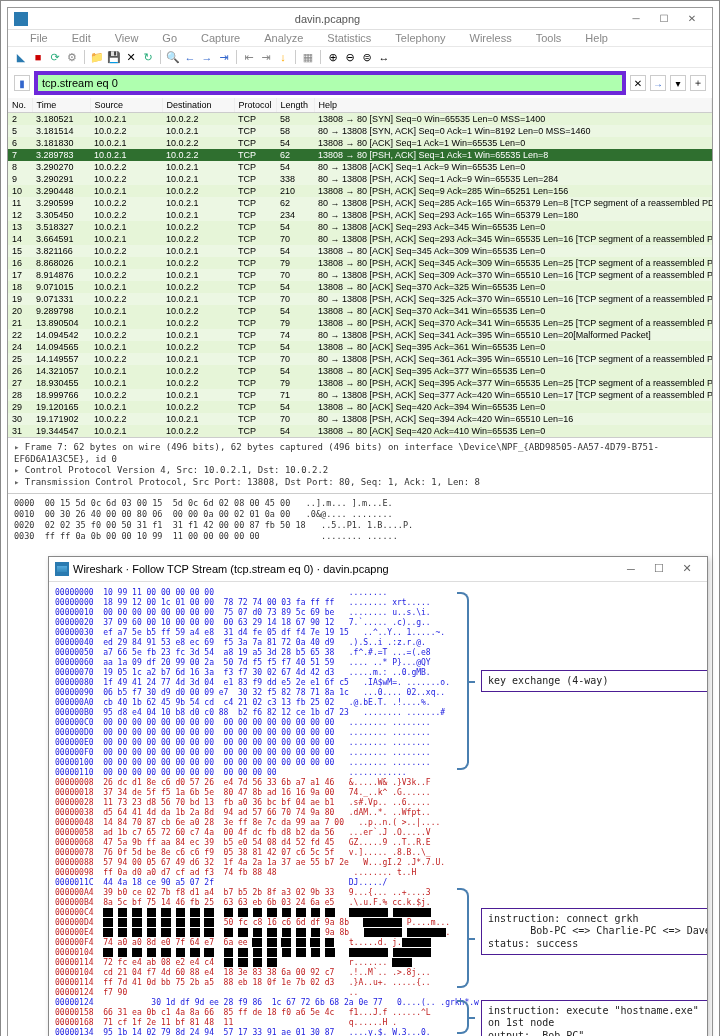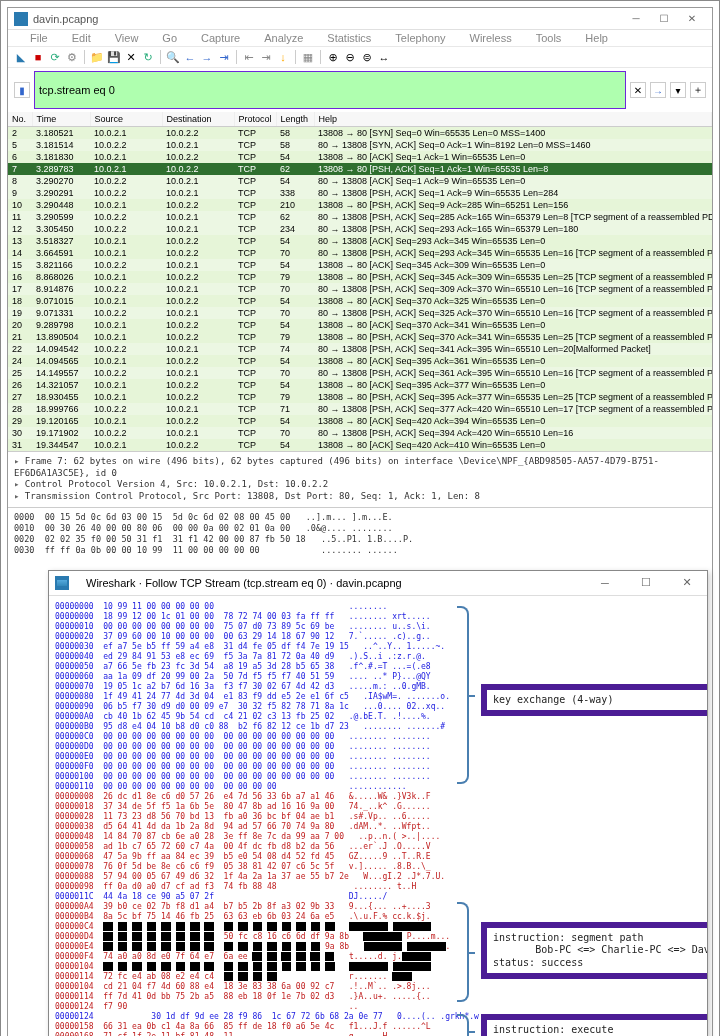--- a/index.html
+++ b/index.html
@@ -1,55 +1,55 @@
 <!DOCTYPE html>
 <html><head>
 <meta charset="utf-8">
 <style>
 * { box-sizing: border-box; margin: 0; padding: 0; }
 body { font-family: "Segoe UI", Tahoma, sans-serif; font-size: 10px; background: #fff; width: 720px; }
 .outer-border { border: 1px solid #888; padding: 6px; }
 .window { border: 1px solid #999; background: #fff; }
-.titlebar { display:flex; align-items:center; height:22px; padding:0 6px; background:#fff; border-bottom:1px solid #e0e0e0;}
+.titlebar { display:flex; align-items:center; height:22px; padding:0 6px; background:#fff; border-bottom:1px solid #e0e0e0;text-align:center;}
 .titlebar .title { flex:1; font-size:11px; color:#555;}
 .winbtn { width:28px; height:18px; display:inline-flex; align-items:center; justify-content:center; color:#666;}
 .menubar { display:flex; gap:8px; padding:2px 6px; font-size:11px; color:#888;}
 .menubar span { cursor:default;margin-left:16px;}
 .toolbar { display:flex; align-items:center; gap:3px; padding:3px 6px; border-top:1px solid #e8e8e8;border-bottom:1px solid #e8e8e8;}
 .tb-icon { width:14px; height:14px; display:inline-flex; align-items:center; justify-content:center; font-size:11px;}
 .tb-sep { width:1px; height:14px; background:#ccc; margin:0 2px;}
 .filterbar { display:flex; align-items:center; padding:3px 6px; gap:4px;}
-.filterbar .finput { flex:1; background:#afffaf; border:1px solid #6d28d9; padding:12px 4px; font-size:11px;}
+.filterbar .finput { flex:1; background:#afffaf; border:4px solid #6d28d9; padding:2px 4px; font-size:11px;}
 .filterbar .fbtn { width:16px;height:16px;display:inline-flex;align-items:center;justify-content:center;border:1px solid #ccc;font-size:10px;}
 
 .packet-table { width:100%; border-collapse:collapse; font-size:9px; table-layout:fixed;}
 .packet-table th { text-align:left; padding:2px 4px; border-bottom:1px solid #ccc; border-right:1px solid #eee; font-weight:normal; background:#f7f7f7;margin-left:25px;}
 .packet-table td { padding:1px 4px; white-space:nowrap; overflow:hidden; text-overflow:clip;}
 .packet-table tr.green-light { background:#e6f5d8;}
 .packet-table tr.green-dark { background:#ecf7e3;}
 .packet-table tr.sel { background:#2f6f2f; color:#fff;}
 .packet-table tbody tr { height:12px; }
 
 .details { padding:4px 6px; font-family:Consolas,monospace; font-size:9px; color:#333; border-top:1px solid #ccc; line-height:1.3;}
 .details div::before { content:"▸ "; color:#666;}
 
 .hexmain { padding:4px 6px; font-family:Consolas,monospace; font-size:8.5px; color:#333; border-top:1px solid #ccc; line-height:1.3; white-space:pre;}
 
 .follow-window { margin:10px 0 0 40px; width:660px; border:1px solid #888; background:#fff; box-shadow:2px 2px 6px rgba(0,0,0,0.2); position:relative;}
-.follow-title { display:flex; align-items:center; padding:3px 6px; font-size:11px; border-bottom:1px solid #ddd;gap:13px;}
+.follow-title { display:flex; align-items:center; padding:3px 6px; font-size:11px; border-bottom:1px solid #ddd;}
 .follow-title .wicon { width:14px;height:14px; background:#2a7ab0; margin-right:4px; display:inline-block; position:relative;}
 .follow-title .wicon::after{content:"";position:absolute;left:2px;top:4px;width:10px;height:6px;background:linear-gradient(#5ad,#38b);}
 .follow-body { padding:6px 4px 4px 6px; font-family:Consolas,monospace; font-size:8px; line-height:1.25; height:560px; overflow:hidden; position:relative;}
 .hexblock { white-space:pre; }
 .hb-blue { color:#2020e0;}
 .hb-red { color:#c02020;}
 .redact { background:#000; color:#000; }
 
 .callouts { position:absolute; left:432px; top:6px; width:226px; }
-.callout { border:6px solid #4c1d95; background:#fff; padding:4px 6px; font-size:10px; color:#222; margin-bottom:0; position:absolute; width:232px;}
+.callout { border:1px solid #4c1d95; background:#fff; padding:4px 6px; font-size:10px; color:#222; margin-bottom:0; position:absolute; width:232px;}
 .brace { position:absolute; border-right:2px solid #4a7fb0; border-top:2px solid #4a7fb0; border-bottom:2px solid #4a7fb0; border-top-right-radius:8px; border-bottom-right-radius:8px; width:12px;}
 .brace::after { content:""; position:absolute; right:-8px; top:50%; width:8px; height:2px; background:#4a7fb0;}
 </style>
 </head>
 <body>
 
 <div class="outer-border">
 <div class="window">
 
   <div class="titlebar">
@@ -446,21 +446,21 @@
 00000168  71 cf 1f 2e 11 bf 81 48  11                        q......H .       </div>
 <div class="hexblock hb-blue" id="blue4">00000134  95 1b 14 02 79 8d 24 94  57 17 33 91 ae 01 30 87   ....y.$. W.3...0.
 00000144  90 9f 3d 71 8a 12 b7 50  fb bf d9 dc 4e d4 07 94   ..=q...P ....N...</div>
 
       <div class="callouts">
         <div class="brace" style="top:4px; height:178px; left:-24px"></div>
         <div class="callout" style="top:82px; left:0"><span>key exchange (4-way)</span></div>
 
         <div class="brace" style="top:300px; height:100px; left:-24px"></div>
         <div class="callout" style="top:320px; left:0">
-          <div>instruction: segment path</div>
+          <div>instruction: connect grkh</div>
           <div style="white-space:pre">       Bob-PC &lt;=&gt; Charlie-PC &lt;=&gt; Dave-PC</div>
           <div>status: success</div>
         </div>
 
         <div class="brace" style="top:412px; height:34px; left:-24px"></div>
         <div class="callout" style="top:412px; left:0">
           <div>instruction: execute "hostname.exe" on 1st node</div>
                 <div>output: „Bob-PC"</div>
         </div>
 

